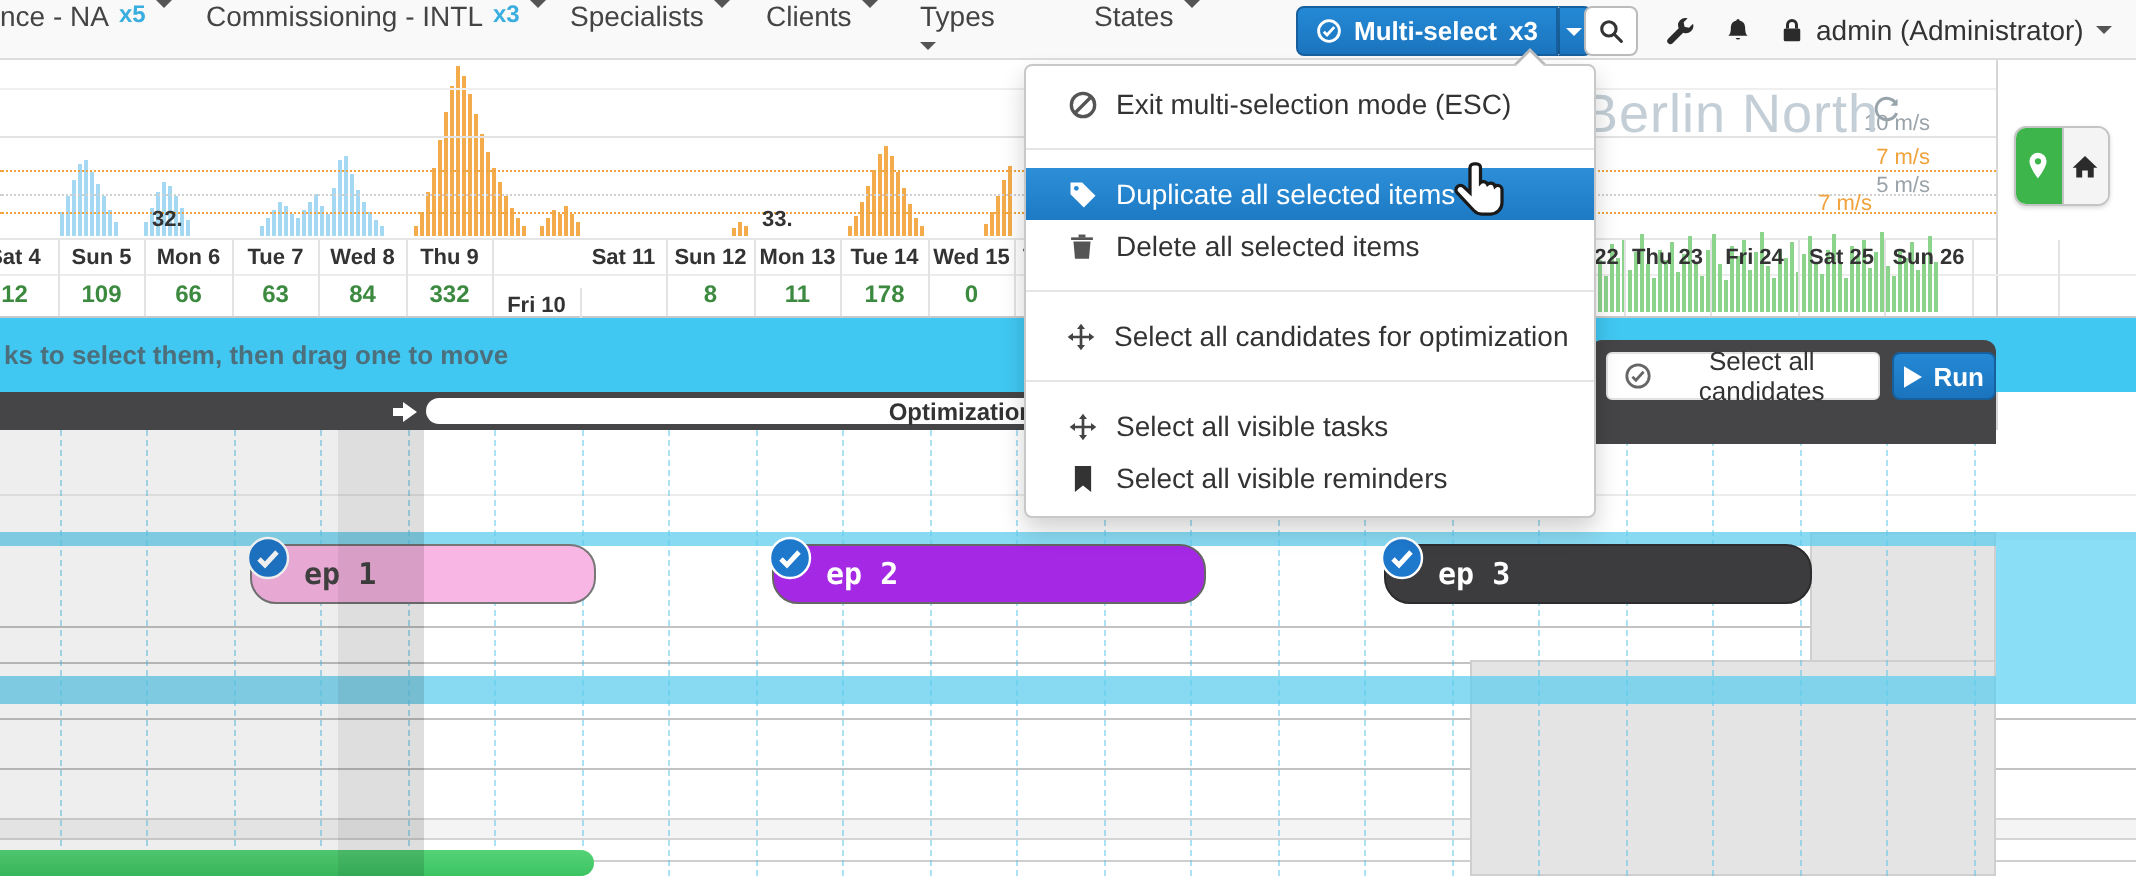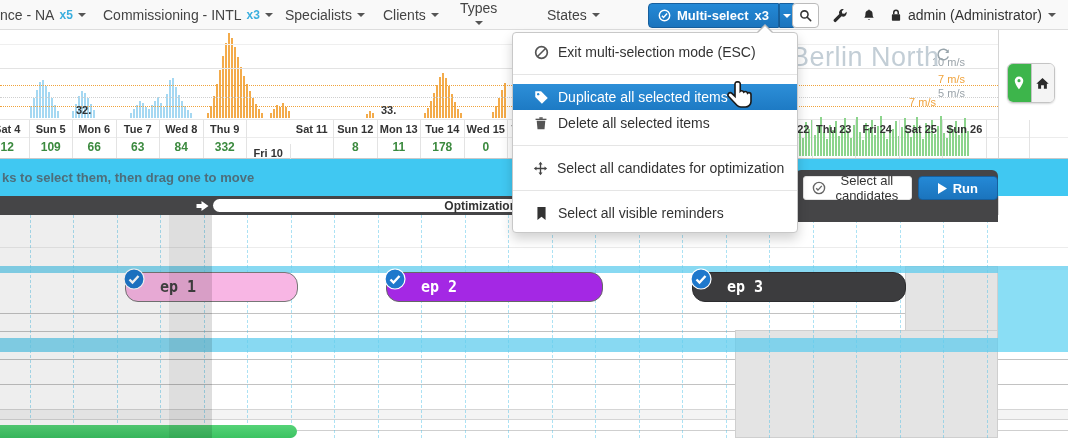--- a/index.html
+++ b/index.html
@@ -5,21 +5,21 @@
   *{margin:0;padding:0;box-sizing:border-box}
   html,body{background:#fff}
   #app{position:relative;width:1068px;height:438px;overflow:hidden;background:#fff;
        font-family:"Liberation Sans",sans-serif;}
   .abs{position:absolute}
   svg{display:block}
 
   
   #nav{position:absolute;left:0;top:0;width:1068px;height:30px;background:#f9f9f9;
        border-bottom:1px solid #ddd;z-index:8}
-  .navitem{position:absolute;top:0;height:29px;display:flex;align-items:center;gap:5px;
+  .navitem{position:absolute;top:0;height:29px;display:flex;align-items:flex-start;gap:5px;
            font-size:14px;color:#444;white-space:nowrap;cursor:pointer}
   .nbadge{color:#3aaede;font-size:12px;font-weight:bold}
   .caret{width:0;height:0;border-left:4px solid transparent;border-right:4px solid transparent;
          border-top:4px solid #555;display:inline-block}
   .caret.w{border-top-color:#fff}
   .btnblue{background:linear-gradient(#2489d6,#1b74bd);border:1px solid #175f9d;color:#fff;
            font-weight:bold;font-size:13px}
   #searchbtn{position:absolute;left:792px;top:3px;width:27px;height:25px;background:#fff;
              border:1px solid #bbb;border-radius:4px;display:flex;align-items:center;justify-content:center}
   .toolicon{position:absolute;top:8px}
@@ -42,30 +42,30 @@
   
   #helpbar{position:absolute;left:0;top:159px;width:1068px;height:37px;background:#40c8f2;z-index:5}
   #helpbar .hint{position:absolute;left:2px;top:11px;font-size:13px;font-weight:bold;color:#4d6e7b}
   #darkbar{position:absolute;left:0;top:196px;width:998px;height:19px;background:#454547;z-index:5}
   #optpill{position:absolute;left:213px;top:3px;width:582px;height:13px;background:#fff;border-radius:7px;
            display:flex;align-items:center;justify-content:center;font-size:12px;font-weight:bold;color:#333}
   #optpanel{position:absolute;left:795px;top:170px;width:203px;height:52px;background:#454547;
             border-radius:6px 6px 0 0;z-index:6;display:flex;align-items:flex-start;gap:6px;padding:6px 0 0 8px}
   #selcand{height:24px;background:#fff;border:1px solid #e2e2e2;border-radius:3px;display:flex;
            align-items:center;gap:5px;padding:0 8px;font-size:13px;color:#333}
-  #runbtn{height:24px;border-radius:4px;display:flex;align-items:center;gap:6px;padding:0 19px}
+  #runbtn{height:24px;border-radius:4px;display:flex;align-items:center;gap:6px;padding:0 5px}
 
   
   .hline{position:absolute;left:0;width:1068px;height:1px;z-index:1}
   .vline{position:absolute;top:215px;height:223px;width:0;border-left:1px dashed rgba(70,190,230,.45);z-index:1}
   .grayblock{position:absolute;background:#e4e4e4;z-index:1;border:1px solid #cfcfcf}
   .cyanband{position:absolute;left:0;width:1068px;background:rgba(96,204,238,.75);z-index:2}
   .task{position:absolute;top:272px;height:30px;border-radius:13px;z-index:4;
         font-family:"DejaVu Sans Mono",monospace;font-size:15px;font-weight:bold;
-        display:flex;align-items:center;padding-left:34px}
+        display:flex;align-items:center;padding-left:26px}
   .tbadge{position:absolute;left:-3px;top:-5px;width:22px;height:22px;z-index:5}
   #greenbar{position:absolute;left:0;top:425px;width:297px;height:13px;z-index:4;
             background:linear-gradient(#55d377,#3cc362);border-radius:0 8px 8px 0}
   .overlay{position:absolute;top:215px;height:223px;z-index:5}
   #rightblue{position:absolute;left:998px;top:270px;width:70px;height:82px;background:#8adef5;z-index:5}
 
   
   #pinhome{position:absolute;left:1007px;top:63px;width:48px;height:40px;border:1px solid #c4c4c4;
            border-radius:6px;overflow:hidden;display:flex;z-index:6;box-shadow:0 1px 2px rgba(0,0,0,.15)}
   #pinbtn{width:24px;height:100%;background:#3db54b;display:flex;align-items:center;justify-content:center}
@@ -610,20 +610,29 @@
         <svg width="15" height="15" viewBox="0 0 18 18">
             <path d="M9 1l2.4 3.2H6.6zM9 17l-2.4-3.2h4.8zM1 9l3.2-2.4v4.8zM17 9l-3.2 2.4V6.6z" fill="#444"></path>
             <path d="M9 3.5v11M3.5 9h11" stroke="#444" stroke-width="1.6"></path>
           </svg>
       </span>
       <span>Select all candidates for optimization</span>
     </div>
     <div class="msep"></div>
     <div class="mi">
       <span class="mic">
+        <svg width="15" height="15" viewBox="0 0 18 18">
+            <path d="M9 1l2.4 3.2H6.6zM9 17l-2.4-3.2h4.8zM1 9l3.2-2.4v4.8zM17 9l-3.2 2.4V6.6z" fill="#444"></path>
+            <path d="M9 3.5v11M3.5 9h11" stroke="#444" stroke-width="1.6"></path>
+          </svg>
+      </span>
+      <span>Select all visible tasks</span>
+    </div>
+    <div class="mi">
+      <span class="mic">
         <svg width="13" height="15" viewBox="0 0 16 18">
             <path d="M3 1h10v16l-5-4-5 4z" fill="#333"></path>
           </svg>
       </span>
       <span>Select all visible reminders</span>
     </div>
   </div>
 
   <div id="cursor">
     <svg width="28" height="30" viewBox="0 0 22 24">

